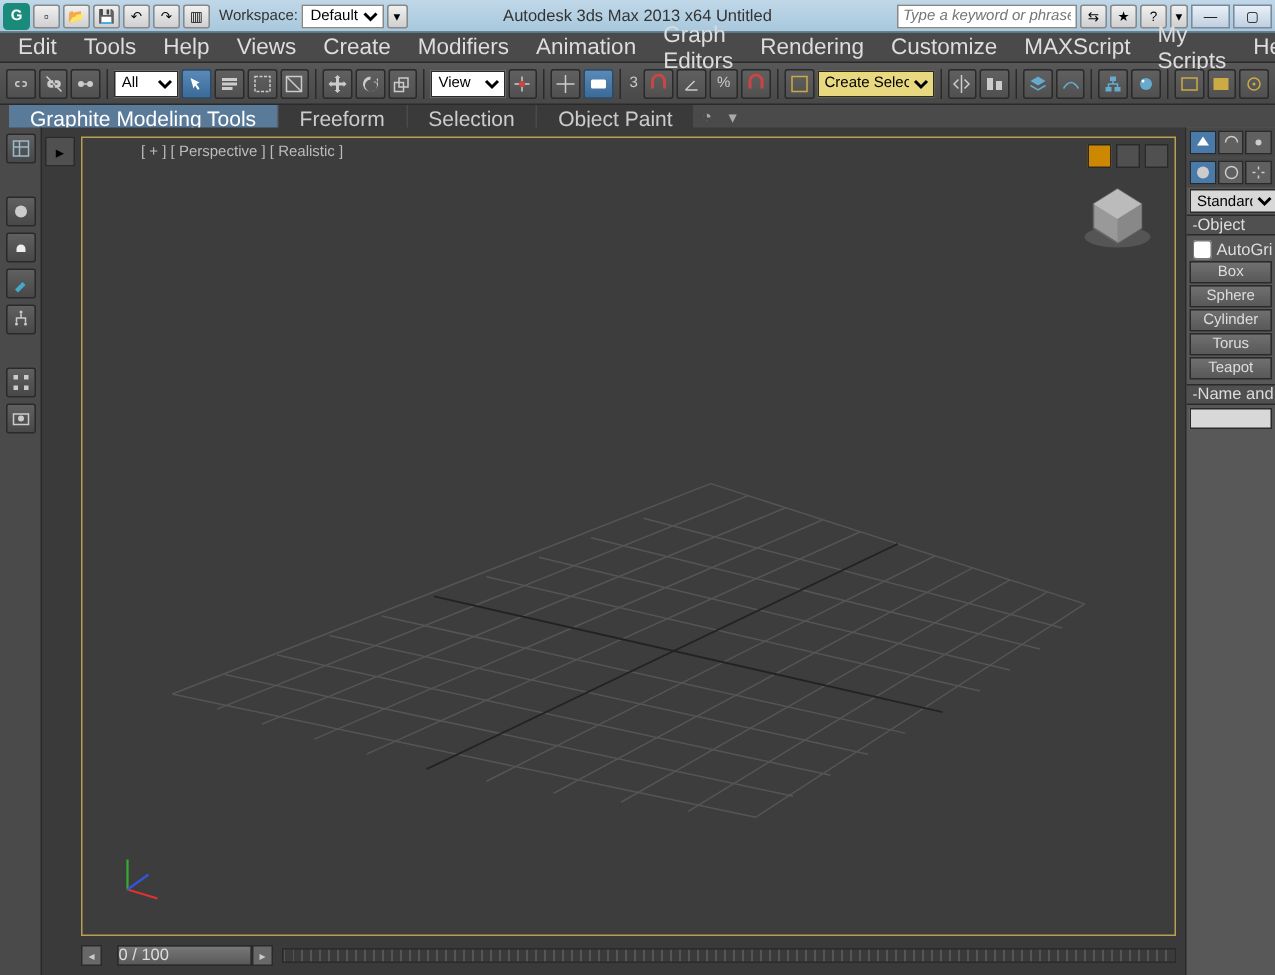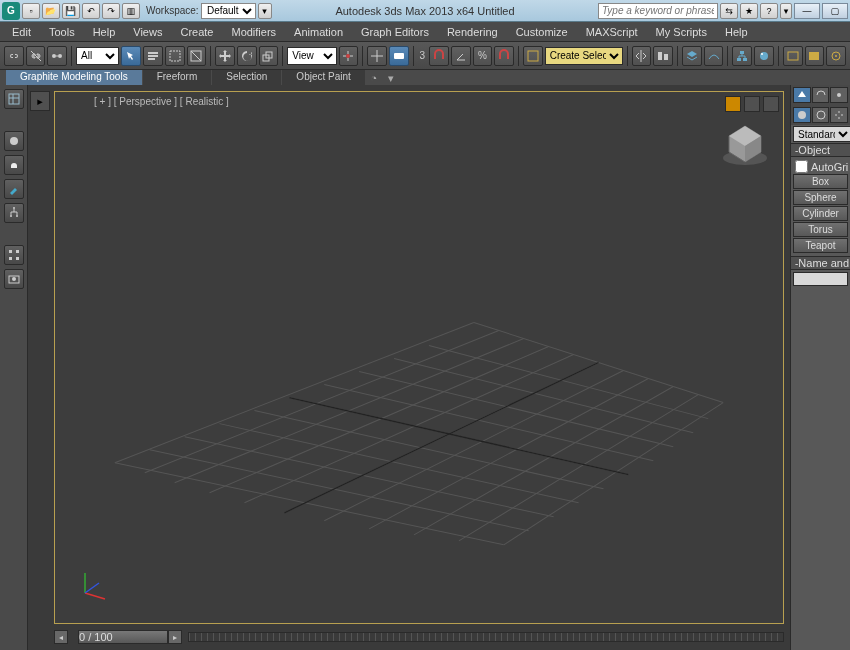--- a/index.html
+++ b/index.html
@@ -10,34 +10,34 @@
 .titlebar .left { display: flex; align-items: center; gap: 2px; padding-left: 2px; }
 .titlebar .logo { width: 18px; height: 18px; background: #1a8a7a; border-radius: 3px; display: flex; align-items: center; justify-content: center; color: #fff; font-weight: bold; font-size: 10px; }
 .tb-btn { width: 18px; height: 16px; background: linear-gradient(#f0f0f0,#d0d0d0); border: 1px solid #888; border-radius: 2px; display: flex; align-items: center; justify-content: center; font-size: 9px; }
 .ws-label { font-size: 10px; color: #333; margin-left: 4px; }
 .ws-select { height: 16px; font-size: 10px; background: #fff; border: 1px solid #888; min-width: 55px; text-align: right; }
 .titlebar .right { margin-left: auto; display: flex; align-items: center; gap: 2px; padding-right: 2px; }
 .search-box { width: 120px; height: 16px; font-size: 10px; font-style: italic; color: #888; background: #fff; border: 1px solid #888; padding: 0 3px; }
 .win-btn { width: 26px; height: 16px; background: linear-gradient(#e8f0f8,#c0d0e0); border: 1px solid #7a8a9a; display: flex; align-items: center; justify-content: center; font-size: 9px; }
 
 .menubar { height: 20px; background: #4a4a4a; display: flex; align-items: center; padding: 0 4px; gap: 2px; border-bottom: 1px solid #2a2a2a; }
-.menubar .mi { color: #ddd; padding: 2px 8px; font-size: 11px; cursor: default; }
+.menubar .mi { color: #ddd; padding: 2px 8px; font-size: 15px; cursor: default; }
 
 .toolbar { height: 28px; background: linear-gradient(#585858,#484848); display: flex; align-items: center; padding: 0 4px; gap: 2px; border-bottom: 1px solid #2a2a2a; }
 .tbtn { width: 20px; height: 20px; background: linear-gradient(#606060,#505050); border: 1px solid #2a2a2a; border-radius: 2px; display: flex; align-items: center; justify-content: center; color: #ccc; font-size: 11px; }
 .tbtn.active { background: linear-gradient(#5a8ab8,#3a6a98); border-color: #2a4a6a; }
 .tbtn svg { width: 14px; height: 14px; }
 .tsel { height: 18px; font-size: 10px; background: #fff; border: 1px solid #2a2a2a; }
 .tsel.yellow { background: #e8d880; }
 .angle-val { color: #ccc; font-size: 10px; padding: 0 2px; }
 .sep { width: 1px; height: 20px; background: #2a2a2a; margin: 0 2px; }
 
 .ribbon { background: #4a4a4a; border-bottom: 1px solid #2a2a2a; }
 .ribbon-tabs { height: 16px; display: flex; gap: 1px; padding-left: 6px; }
-.rtab { padding: 1px 14px; font-size: 10px; color: #ccc; background: #3a3a3a; }
+.rtab { padding: 1px 14px; font-size: 14px; color: #ccc; background: #3a3a3a; }
 .rtab.active { background: #5a7a9a; color: #fff; }
 .rtab-icon { width: 16px; display: flex; align-items: center; justify-content: center; color: #aaa; }
 .ribbon-sub { height: 15px; padding-left: 6px; color: #ccc; font-size: 10px; display: flex; align-items: center; }
 
 .workarea { position: absolute; top: 85px; left: 0; right: 0; bottom: 0; display: flex; }
 
 .left-tools { width: 28px; background: #4a4a4a; display: flex; flex-direction: column; gap: 4px; padding: 4px 4px; border-right: 1px solid #2a2a2a; }
 .ltbtn { width: 20px; height: 20px; background: linear-gradient(#606060,#484848); border: 1px solid #2a2a2a; border-radius: 2px; display: flex; align-items: center; justify-content: center; }
 .ltbtn svg { width: 14px; height: 14px; }
 .lt-gap { height: 14px; }

